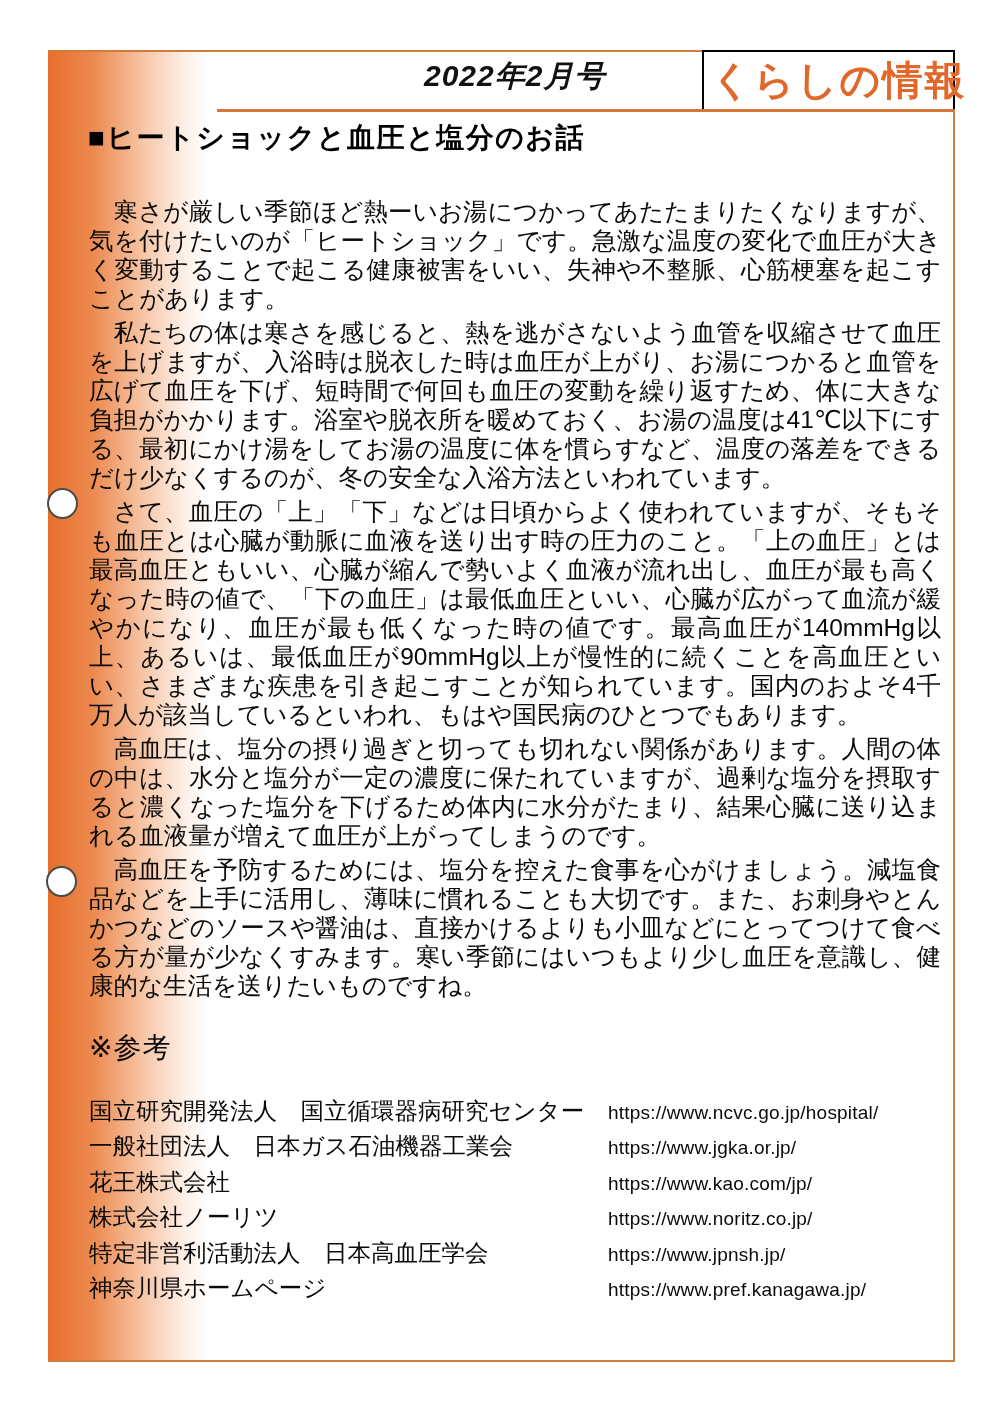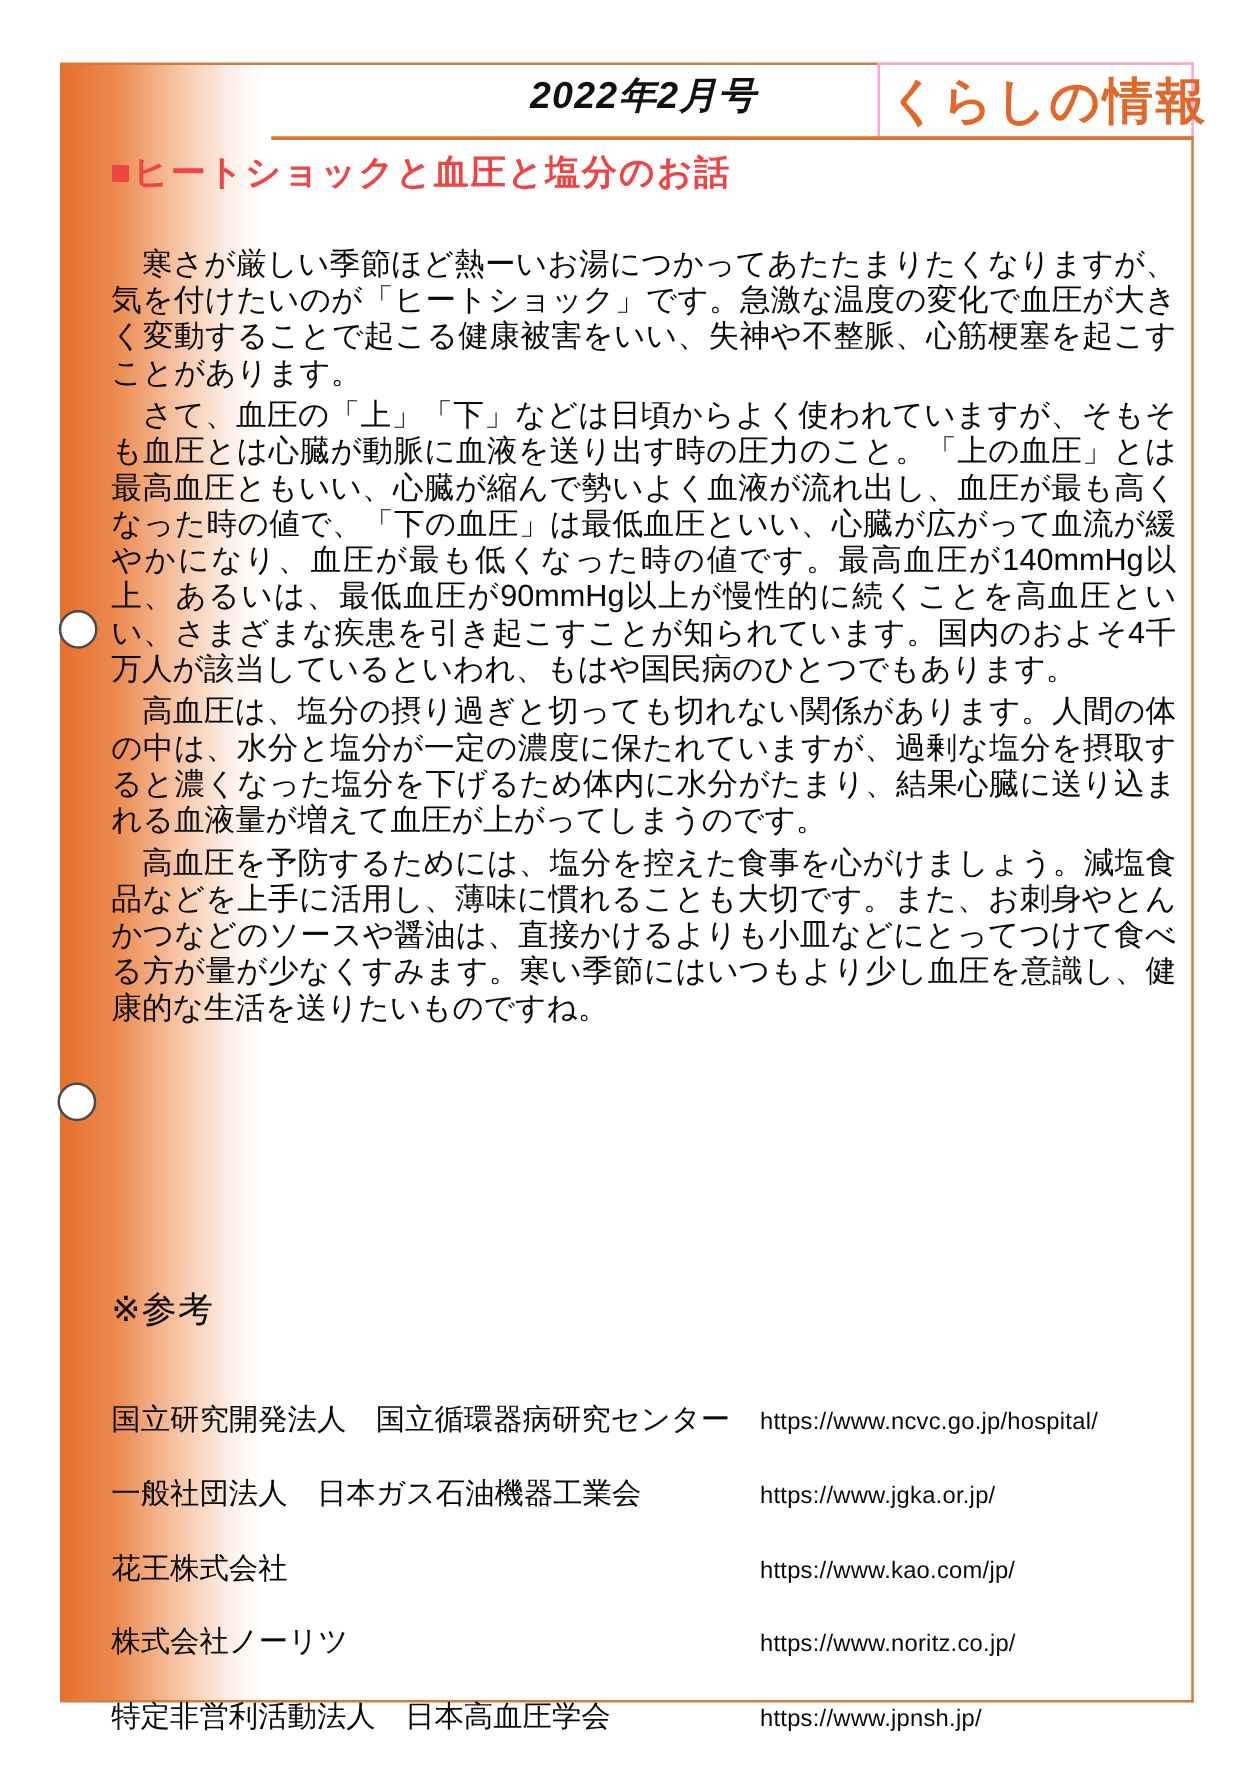--- a/index.html
+++ b/index.html
@@ -26,52 +26,52 @@
   .hole.h1{left:47px;top:488px;}
   .hole.h2{left:46px;top:866px;}
   
   .issue-date{
     position:absolute;left:424px;top:56px;
     font-size:30px;font-weight:bold;font-style:italic;color:#111;
     letter-spacing:1px;white-space:nowrap;
   }
   .masthead-box{
     position:absolute;left:702px;top:50px;width:253px;height:61px;
-    box-sizing:border-box;border:2px solid #f9a8d4;background:#ffffff;
+    box-sizing:border-box;border:2px solid #000000;background:#ffffff;
     display:flex;align-items:center;justify-content:center;padding-left:20px;
   }
   .masthead-text{
     font-family:"Liberation Serif","DejaVu Serif",serif;
     font-size:40px;font-weight:600;color:#e2672a;
     letter-spacing:2px;white-space:nowrap;line-height:1;
   }
   .header-rule{
     position:absolute;left:217px;top:109px;width:738px;height:3px;
     background:#d4773a;
   }
   
   .article-title{
     position:absolute;left:88px;top:119px;
-    font-size:28px;font-weight:bold;color:#ef4444;letter-spacing:1.5px;white-space:nowrap;
+    font-size:28px;font-weight:bold;color:#000000;letter-spacing:1.5px;white-space:nowrap;
   }
   .body-text{
     position:absolute;left:89px;top:197px;width:856px;
     font-size:24.5px;line-height:29px;text-align:justify;
     color:#0a0a0a;font-weight:500;
   }
   .body-text p{margin:0 4px 5px 0;text-indent:1em;}
   .ref-heading{
     position:absolute;left:89px;top:1029px;
     font-size:28px;color:#0a0a0a;font-weight:500;letter-spacing:1px;
   }
   .ref-list{
     position:absolute;left:89px;top:1094px;width:860px;
   }
   .ref-row{
-    display:flex;align-items:baseline;height:35.4px;line-height:35.4px;white-space:nowrap;margin-top:24px;
+    display:flex;align-items:baseline;height:35.4px;line-height:35.4px;white-space:nowrap;
   }
   .ref-name{
     width:519px;flex:0 0 519px;font-size:23.5px;color:#0a0a0a;font-weight:500;
     overflow:visible;
   }
   .ref-url{
     font-size:19px;color:#0a0a0a;letter-spacing:0.2px;
   }
 </style>
 </head>
@@ -91,20 +91,21 @@
   <div class="masthead-box">
     <span class="masthead-text">くらしの情報</span>
   </div>
 
   <div class="header-rule"></div>
 
   <div class="article-title">■ヒートショックと血圧と塩分のお話</div>
 
   <div class="body-text">
     <p>寒さが厳しい季節ほど熱ーいお湯につかってあたたまりたくなりますが、気を付けたいのが「ヒートショック」です。急激な温度の変化で血圧が大きく変動することで起こる健康被害をいい、失神や不整脈、心筋梗塞を起こすことがあります。</p>
+    <p>私たちの体は寒さを感じると、熱を逃がさないよう血管を収縮させて血圧を上げますが、入浴時は脱衣した時は血圧が上がり、お湯につかると血管を広げて血圧を下げ、短時間で何回も血圧の変動を繰り返すため、体に大きな負担がかかります。浴室や脱衣所を暖めておく、お湯の温度は41℃以下にする、最初にかけ湯をしてお湯の温度に体を慣らすなど、温度の落差をできるだけ少なくするのが、冬の安全な入浴方法といわれています。</p>
     <p>さて、血圧の「上」「下」などは日頃からよく使われていますが、そもそも血圧とは心臓が動脈に血液を送り出す時の圧力のこと。「上の血圧」とは最高血圧ともいい、心臓が縮んで勢いよく血液が流れ出し、血圧が最も高くなった時の値で、「下の血圧」は最低血圧といい、心臓が広がって血流が緩やかになり、血圧が最も低くなった時の値です。最高血圧が140mmHg以上、あるいは、最低血圧が90mmHg以上が慢性的に続くことを高血圧といい、さまざまな疾患を引き起こすことが知られています。国内のおよそ4千万人が該当しているといわれ、もはや国民病のひとつでもあります。</p>
     <p>高血圧は、塩分の摂り過ぎと切っても切れない関係があります。人間の体の中は、水分と塩分が一定の濃度に保たれていますが、過剰な塩分を摂取すると濃くなった塩分を下げるため体内に水分がたまり、結果心臓に送り込まれる血液量が増えて血圧が上がってしまうのです。</p>
     <p>高血圧を予防するためには、塩分を控えた食事を心がけましょう。減塩食品などを上手に活用し、薄味に慣れることも大切です。また、お刺身やとんかつなどのソースや醤油は、直接かけるよりも小皿などにとってつけて食べる方が量が少なくすみます。寒い季節にはいつもより少し血圧を意識し、健康的な生活を送りたいものですね。</p>
   </div>
 
   <div class="ref-heading">※参考</div>
 
   <div class="ref-list">
     <div class="ref-row">
       <span class="ref-name">国立研究開発法人　国立循環器病研究センター</span>

